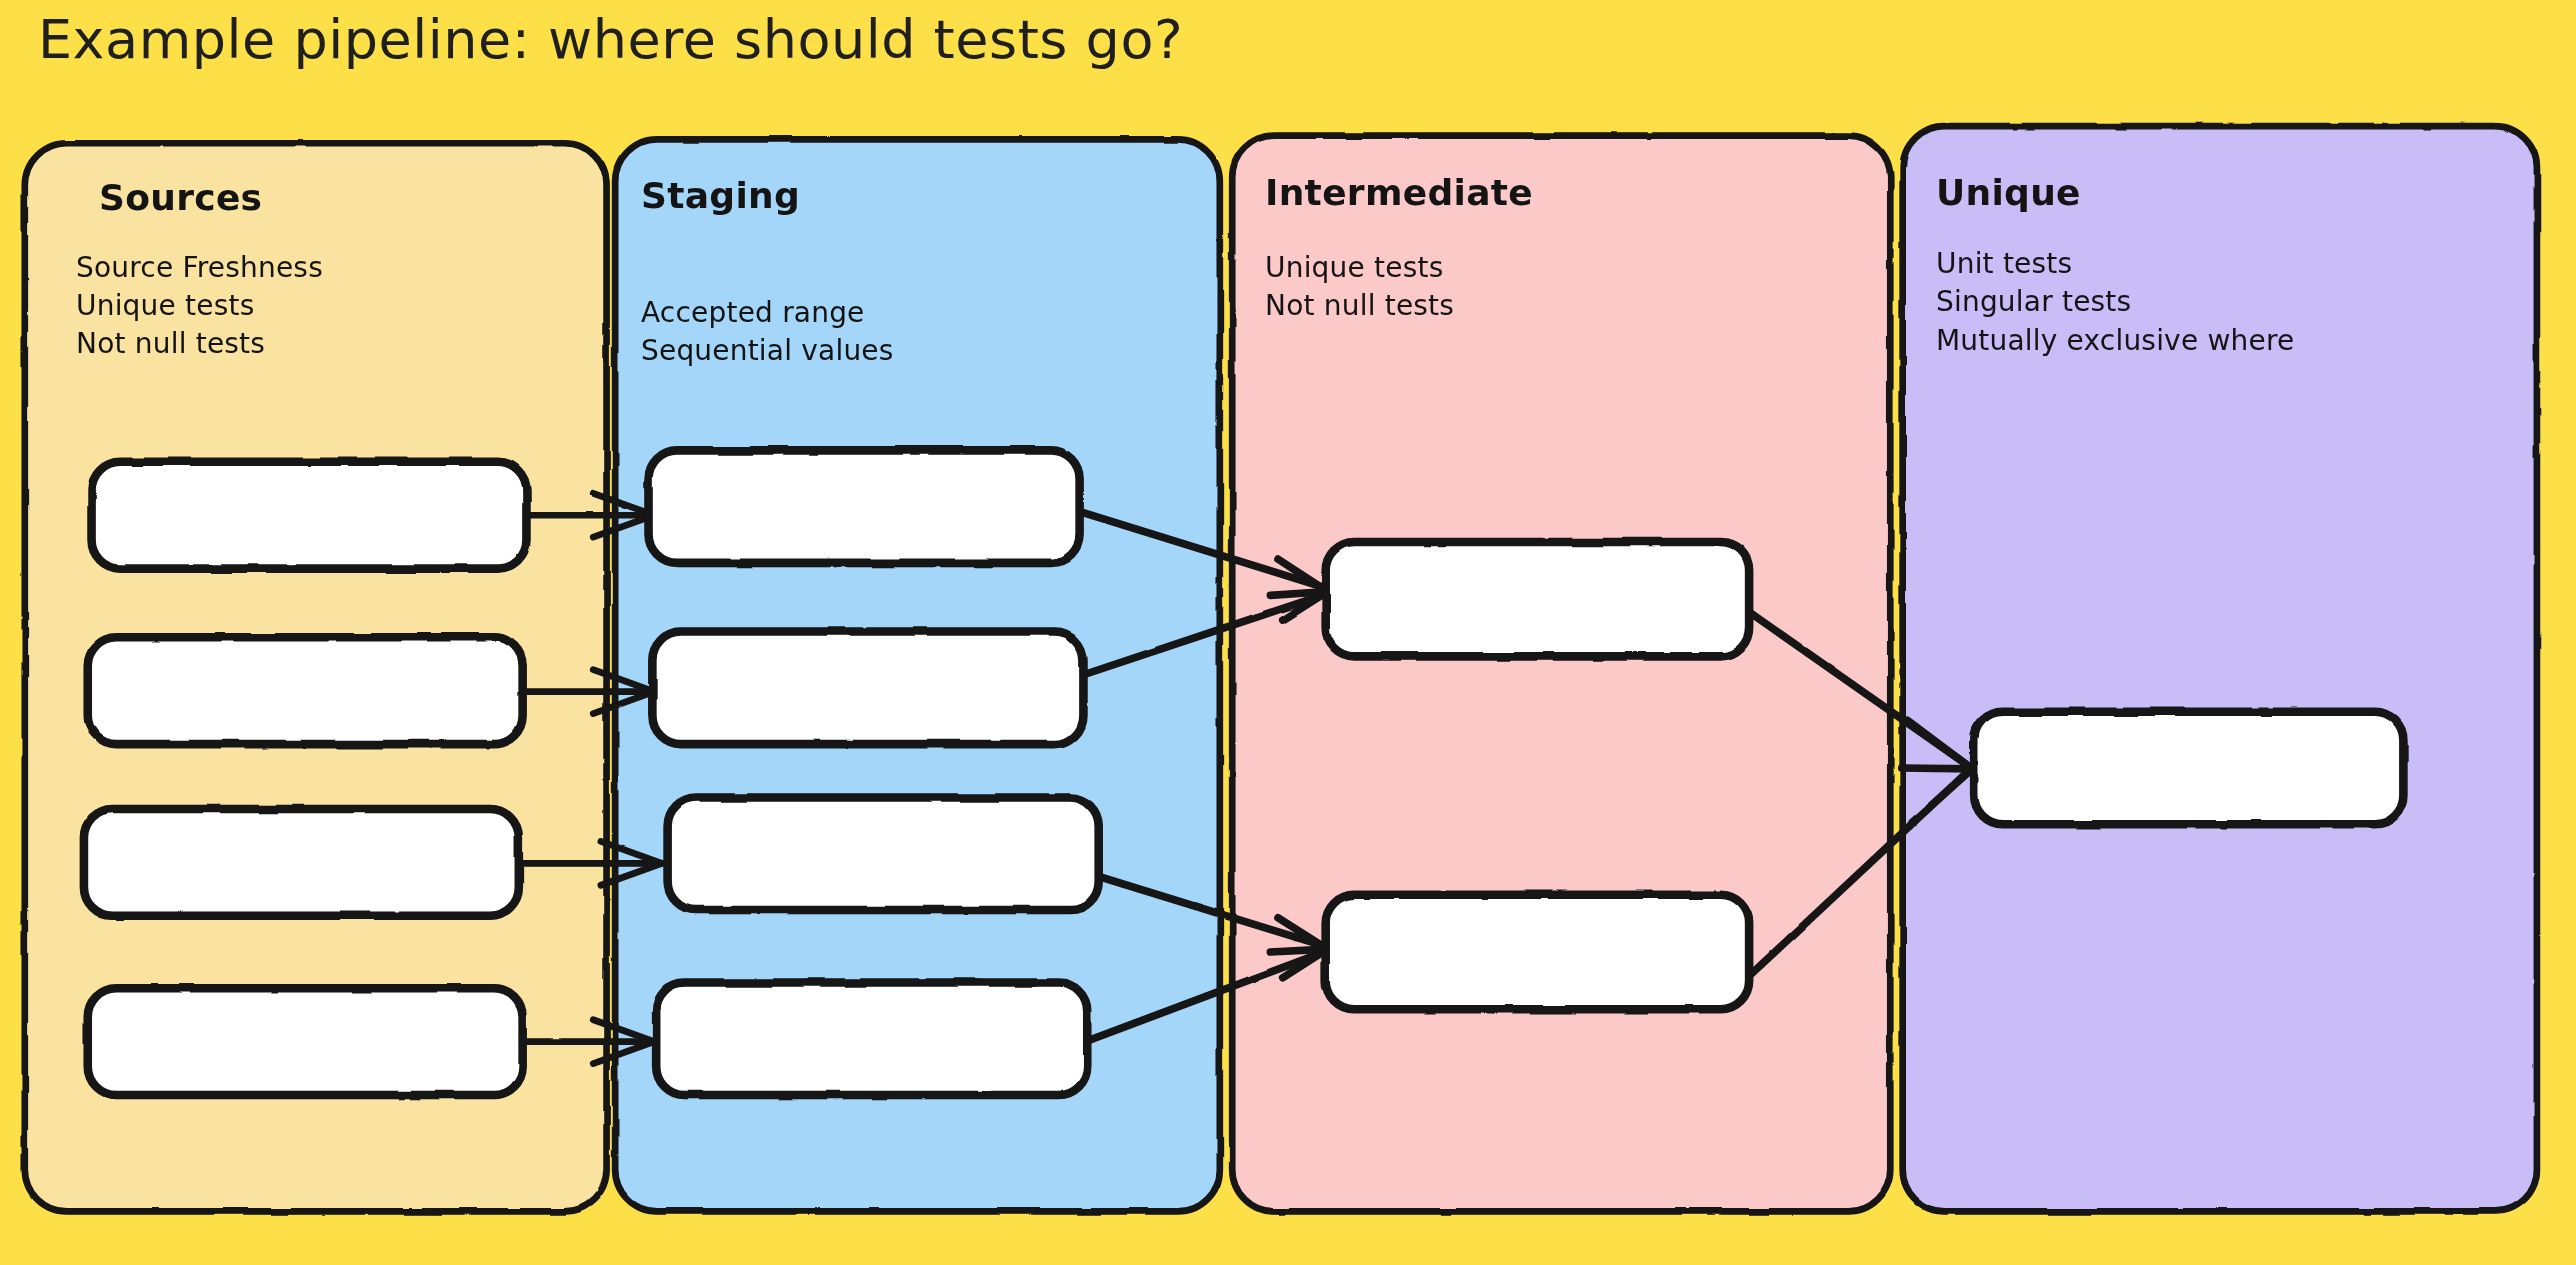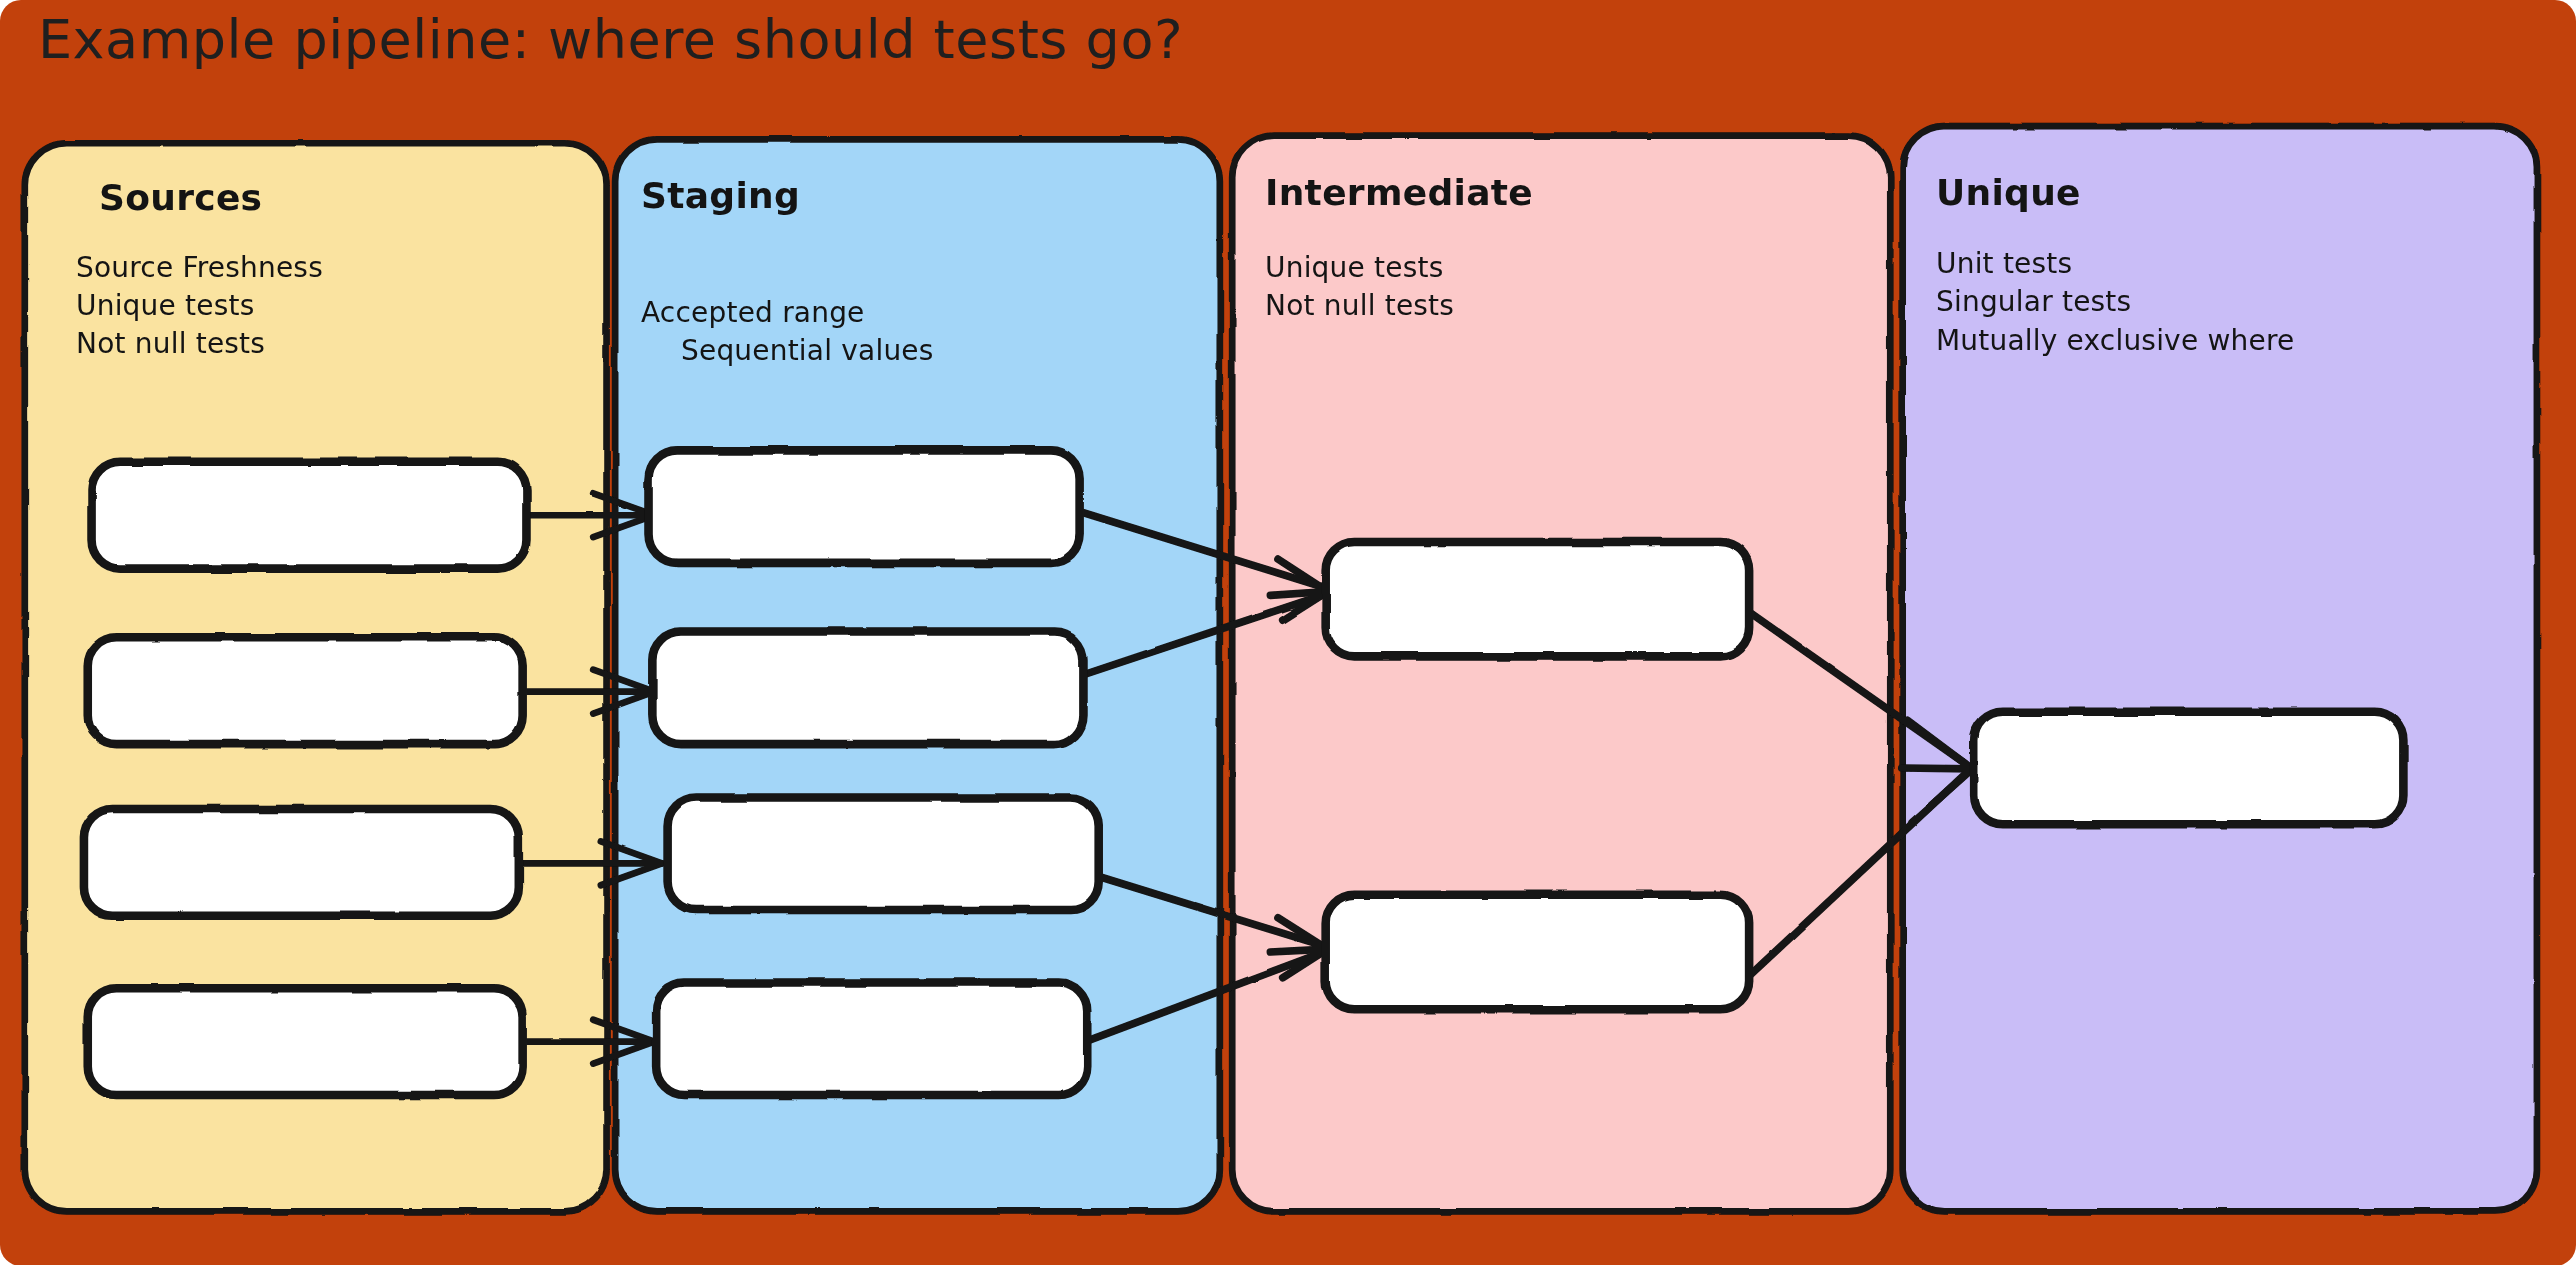--- a/index.html
+++ b/index.html
@@ -4,24 +4,23 @@
 <style>
   html, body {
     margin: 0;
     padding: 0;
     background: #ffffff;
   }
   #canvas {
     position: relative;
     width: 2576px;
     height: 1266px;
-    background: #c2410c;
+    background: #fde047;
     overflow: hidden;
     font-family: "DejaVu Sans", sans-serif;
-    border-radius: 21px;
   }
 
   
   #diagram-title {
     position: absolute;
     left: 38px;
     top: 7.6px;
     font-family: "DejaVu Sans", sans-serif;
     font-size: 54px;
     font-weight: 400;
@@ -142,21 +141,21 @@
     </g>
   </svg>
 
   <div class="panel-text panel-heading" style="left:74px; top:177px;margin-left:25px;">Sources</div>
   <div class="panel-text panel-line" style="left:76px; top:251px;">Source Freshness</div>
   <div class="panel-text panel-line" style="left:76px; top:289px;">Unique tests</div>
   <div class="panel-text panel-line" style="left:76px; top:327px;">Not null tests</div>
 
   <div class="panel-text panel-heading" style="left:641px; top:175px;">Staging</div>
   <div class="panel-text panel-line" style="left:641px; top:296px;">Accepted range</div>
-  <div class="panel-text panel-line" style="left:641px; top:334px;margin-left:40px;">Sequential values</div>
+  <div class="panel-text panel-line" style="left:641px; top:334px;">Sequential values</div>
 
   <div class="panel-text panel-heading" style="left:1265px; top:172px;">Intermediate</div>
   <div class="panel-text panel-line" style="left:1265px; top:251px;">Unique tests</div>
   <div class="panel-text panel-line" style="left:1265px; top:289px;">Not null tests</div>
 
   <div class="panel-text panel-heading" style="left:1936px; top:172px;">Unique</div>
   <div class="panel-text panel-line" style="left:1936px; top:247px;">Unit tests</div>
   <div class="panel-text panel-line" style="left:1936px; top:285px;">Singular tests</div>
   <div class="panel-text panel-line" style="left:1936px; top:324px;">Mutually exclusive where</div>
 

